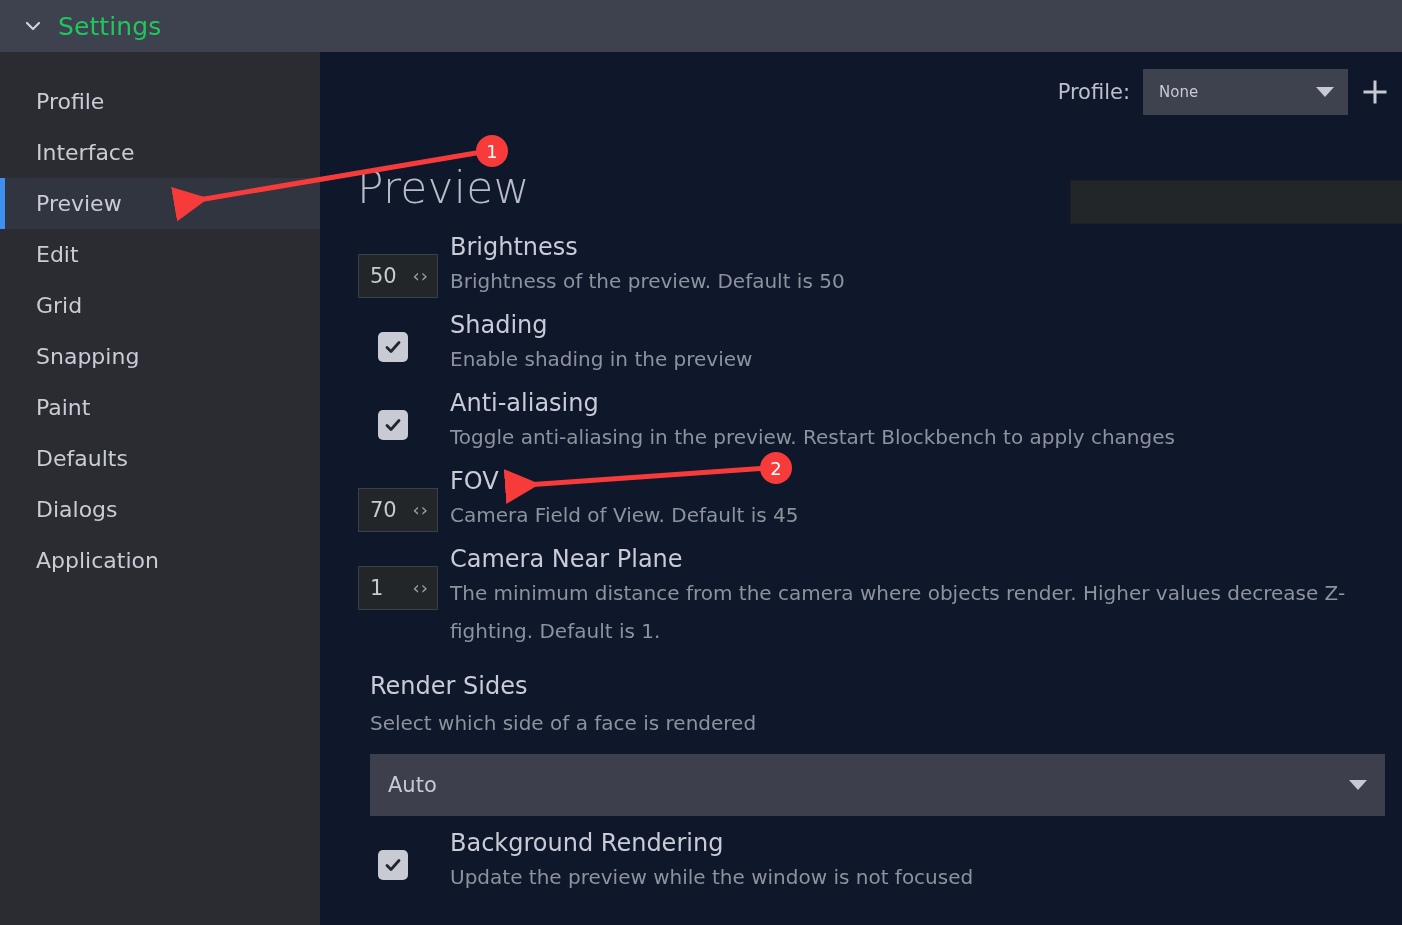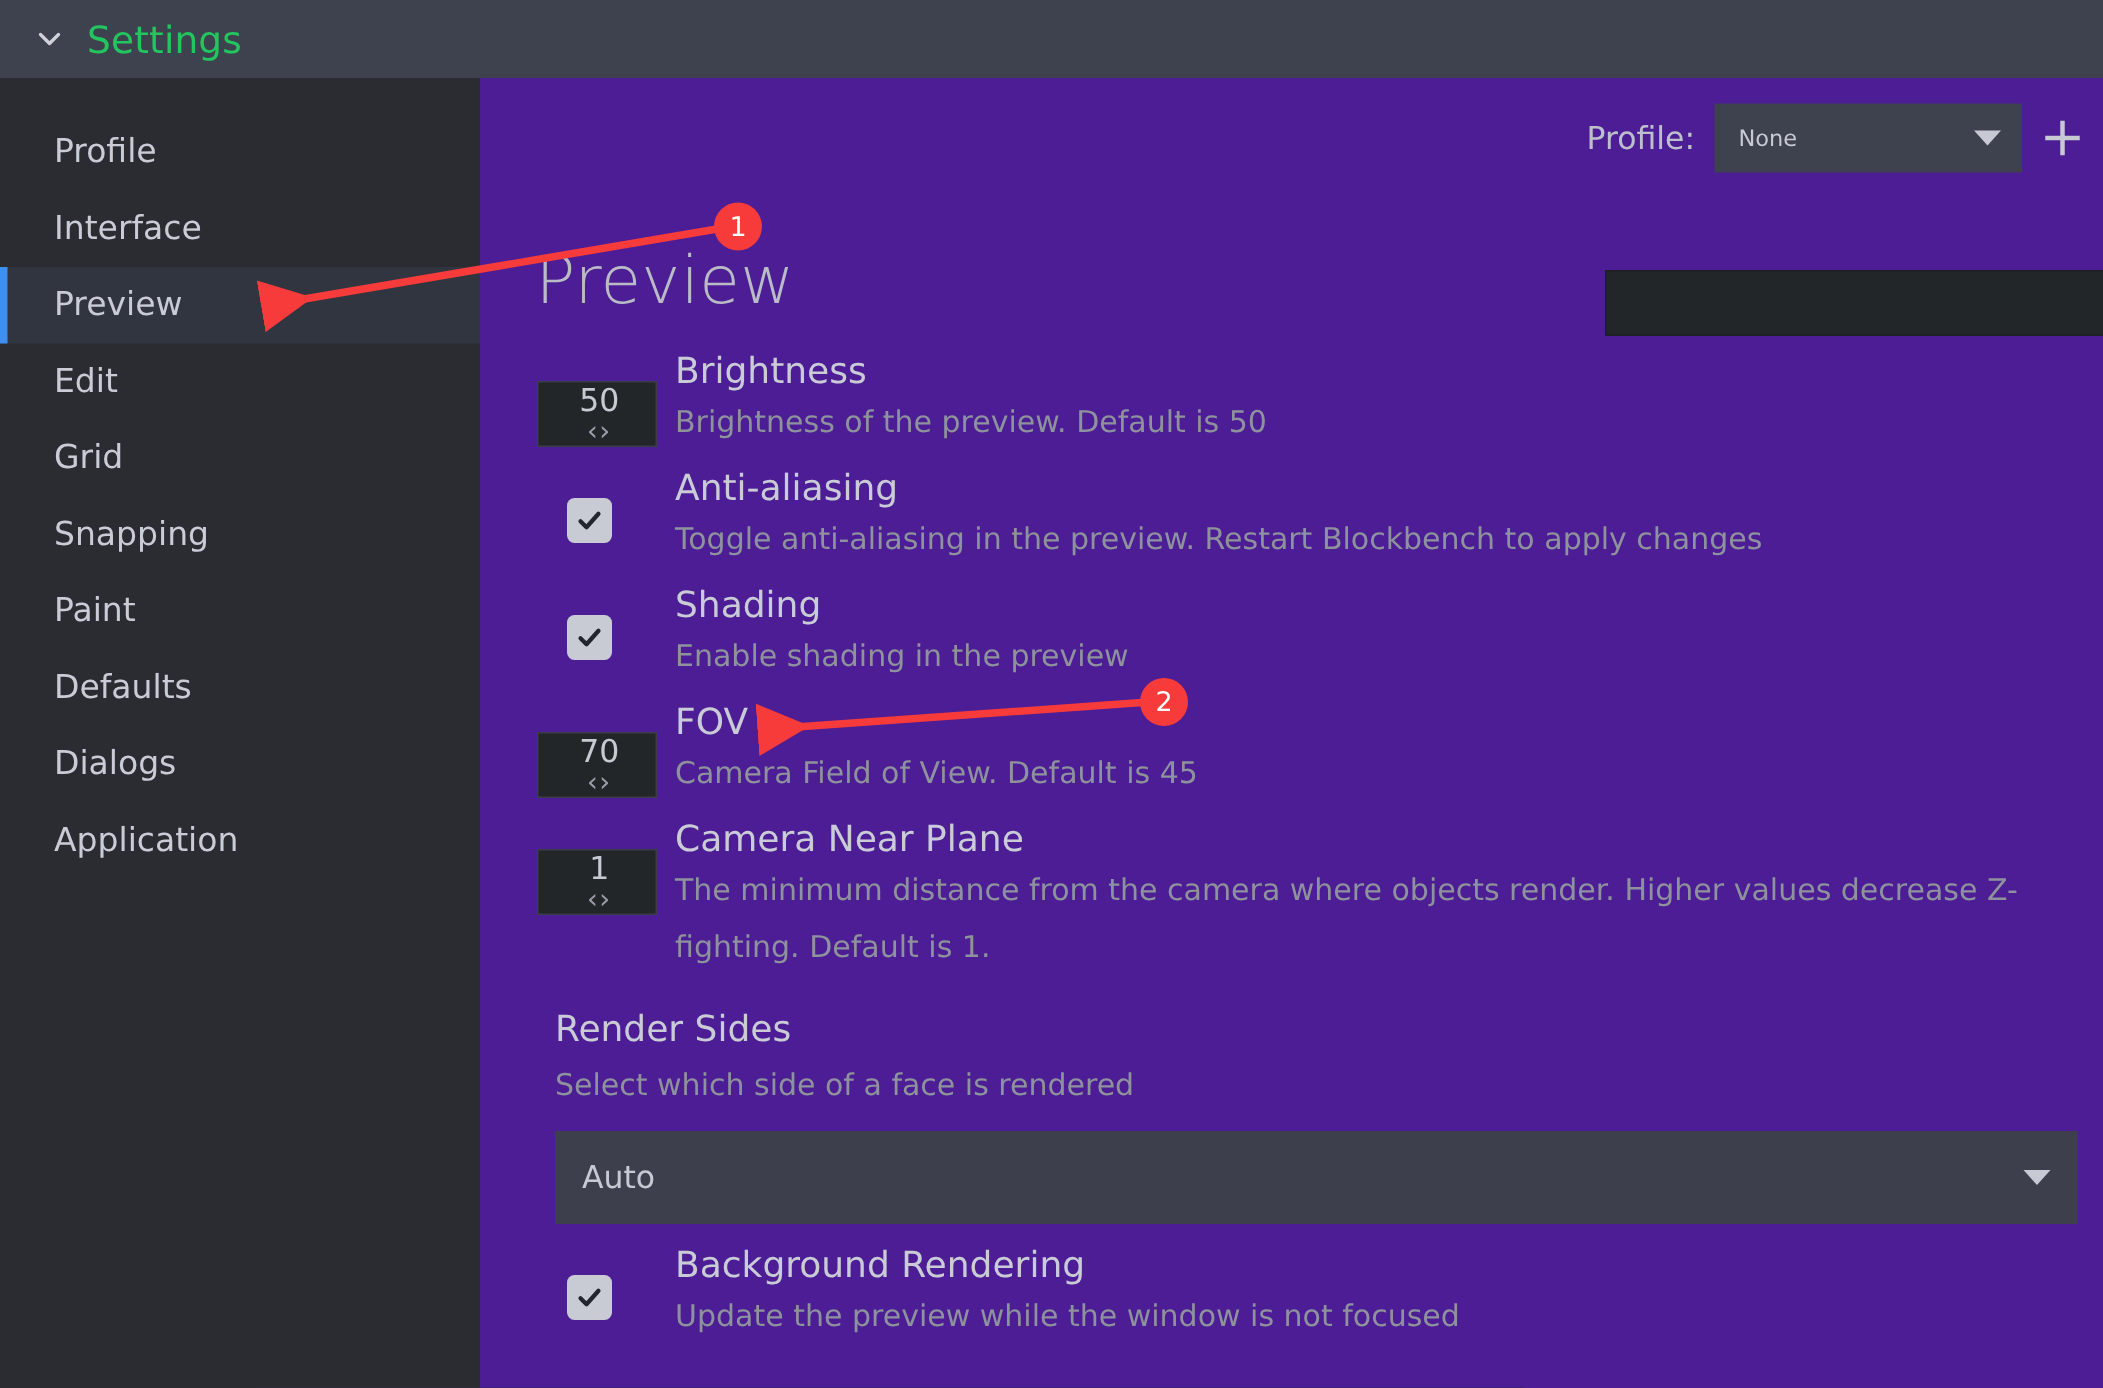--- a/index.html
+++ b/index.html
@@ -82,21 +82,21 @@
     height: 51px;
     background: #3e90f0;
   }
 
   
   .main {
     position: absolute;
     left: 320px; top: 52px;
     width: 1082px;
     height: 873px;
-    background: #4c1d95;
+    background: #0f172a;
     overflow: hidden;
   }
 
   
   .profile-row {
     position: absolute;
     left: 0; top: 14px;
     width: 1082px;
     height: 52px;
     display: flex;
@@ -222,21 +222,20 @@
     width: 80px;
     height: 44px;
     background: #232629;
     border: 1px solid #3a3e46;
     box-sizing: border-box;
     display: flex;
     align-items: center;
     justify-content: space-between;
     padding: 0 8px 0 11px;
     cursor: text;
-    flex-direction: column;
   }
   .num-val {
     font-size: 21px;
     color: #c7cad3;
   }
   .num-arrows {
     font-size: 18px;
     color: #9aa0ab;
     letter-spacing: 1px;
     line-height: 1;
@@ -405,36 +404,36 @@
 
       <div class="setting">
         <div class="ctrl-col cb">
           <div class="checkbox">
             <svg width="20" height="20" viewBox="0 0 20 20" fill="none">
               <path d="M4 10.5 L8 14.5 L16 5.5" stroke="#23262c" stroke-width="2.8" stroke-linecap="round" stroke-linejoin="round"></path>
             </svg>
           </div>
         </div>
         <div class="text-col">
-          <div class="s-name">Anti-aliasing</div>
-          <div class="s-desc">Toggle anti-aliasing in the preview. Restart Blockbench to apply changes</div>
+          <div class="s-name">Shading</div>
+          <div class="s-desc">Enable shading in the preview</div>
         </div>
       </div>
 
       <div class="setting">
         <div class="ctrl-col cb">
           <div class="checkbox">
             <svg width="20" height="20" viewBox="0 0 20 20" fill="none">
               <path d="M4 10.5 L8 14.5 L16 5.5" stroke="#23262c" stroke-width="2.8" stroke-linecap="round" stroke-linejoin="round"></path>
             </svg>
           </div>
         </div>
         <div class="text-col">
-          <div class="s-name">Shading</div>
-          <div class="s-desc">Enable shading in the preview</div>
+          <div class="s-name">Anti-aliasing</div>
+          <div class="s-desc">Toggle anti-aliasing in the preview. Restart Blockbench to apply changes</div>
         </div>
       </div>
 
       <div class="setting">
         <div class="ctrl-col">
           <div class="num-input">
             <span class="num-val">70</span>
             <span class="num-arrows">‹›</span>
           </div>
         </div>

